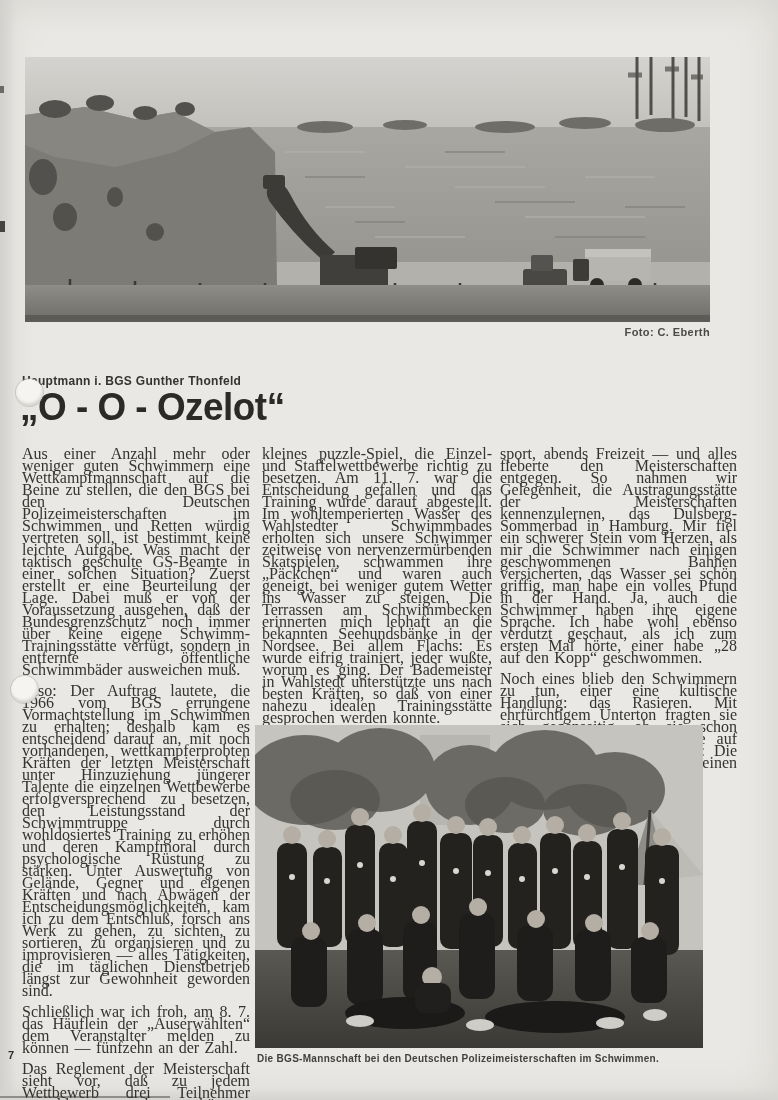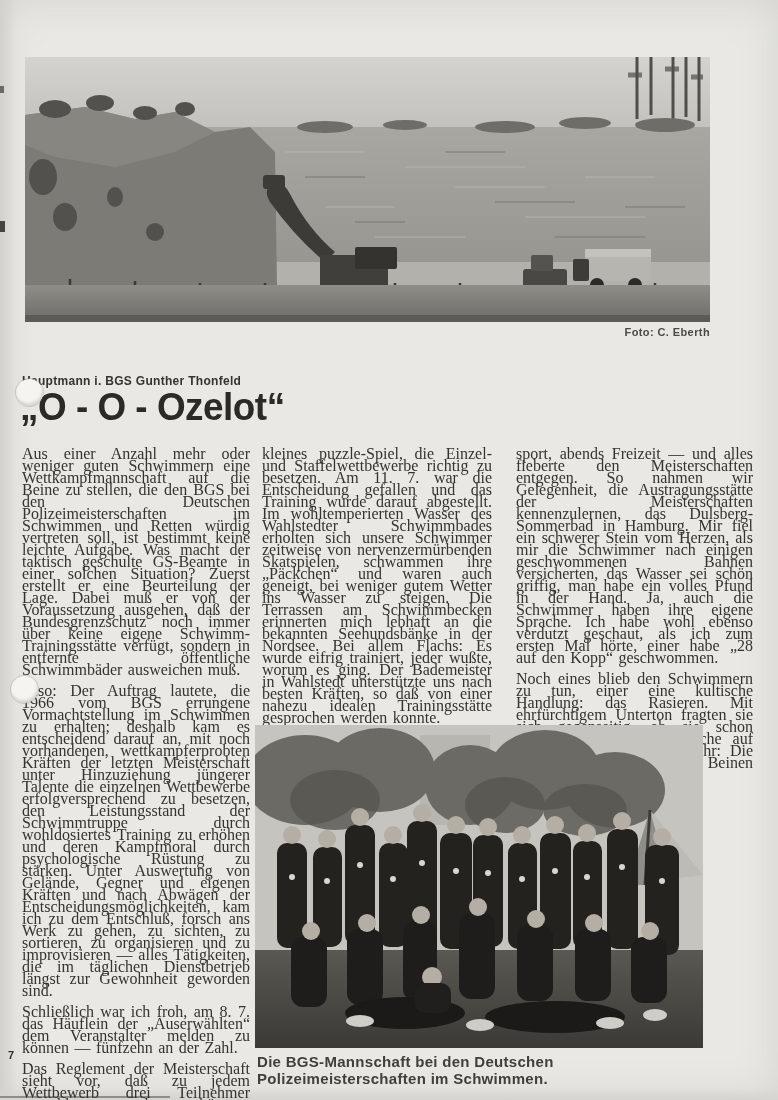--- a/index.html
+++ b/index.html
@@ -29,23 +29,23 @@
   .kicker{position:absolute;left:22px;top:374px;font-size:12px;font-weight:bold;
     color:#343330;letter-spacing:.3px;}
   .title{position:absolute;left:20px;top:386px;font-size:38px;font-weight:bold;
     color:#2b2a27;letter-spacing:-.5px;transform:scaleX(.97);transform-origin:left top;}
 
   .col{position:absolute;top:448px;font-family:Liberation Serif, serif;
     font-size:16px;line-height:12px;color:#34332f;text-align:justify;}
   .col p{margin:0 0 9px 0;word-spacing:1.4px;}
   .col1{left:22px;width:228px;}
   .col2{left:262px;width:230px;}
-  .col3{left:516px;width:237px;}
-
-  .caption{position:absolute;left:257px;top:1053px;width:460px;font-size:15px;
+  .col3{left:500px;width:237px;}
+
+  .caption{position:absolute;left:257px;top:1053px;width:460px;font-size:10px;
     font-weight:bold;color:#413f3c;letter-spacing:.3px;}
   .page-number{position:absolute;left:8px;top:1049px;font-size:11px;font-weight:bold;color:#2f2e2b;}
 
   .punch{position:absolute;width:27px;height:27px;border-radius:50%;
     background:radial-gradient(circle at 42% 36%,#f5f4f1 52%,#e2e1dd 74%,#c7c6c2 100%);
     box-shadow:0 0 0 1px rgba(150,148,142,.35), inset 0 -2px 3px rgba(0,0,0,.08);}
   .punch1{left:16px;top:379px;}
   .punch2{left:11px;top:676px;}
 </style>
 </head>

